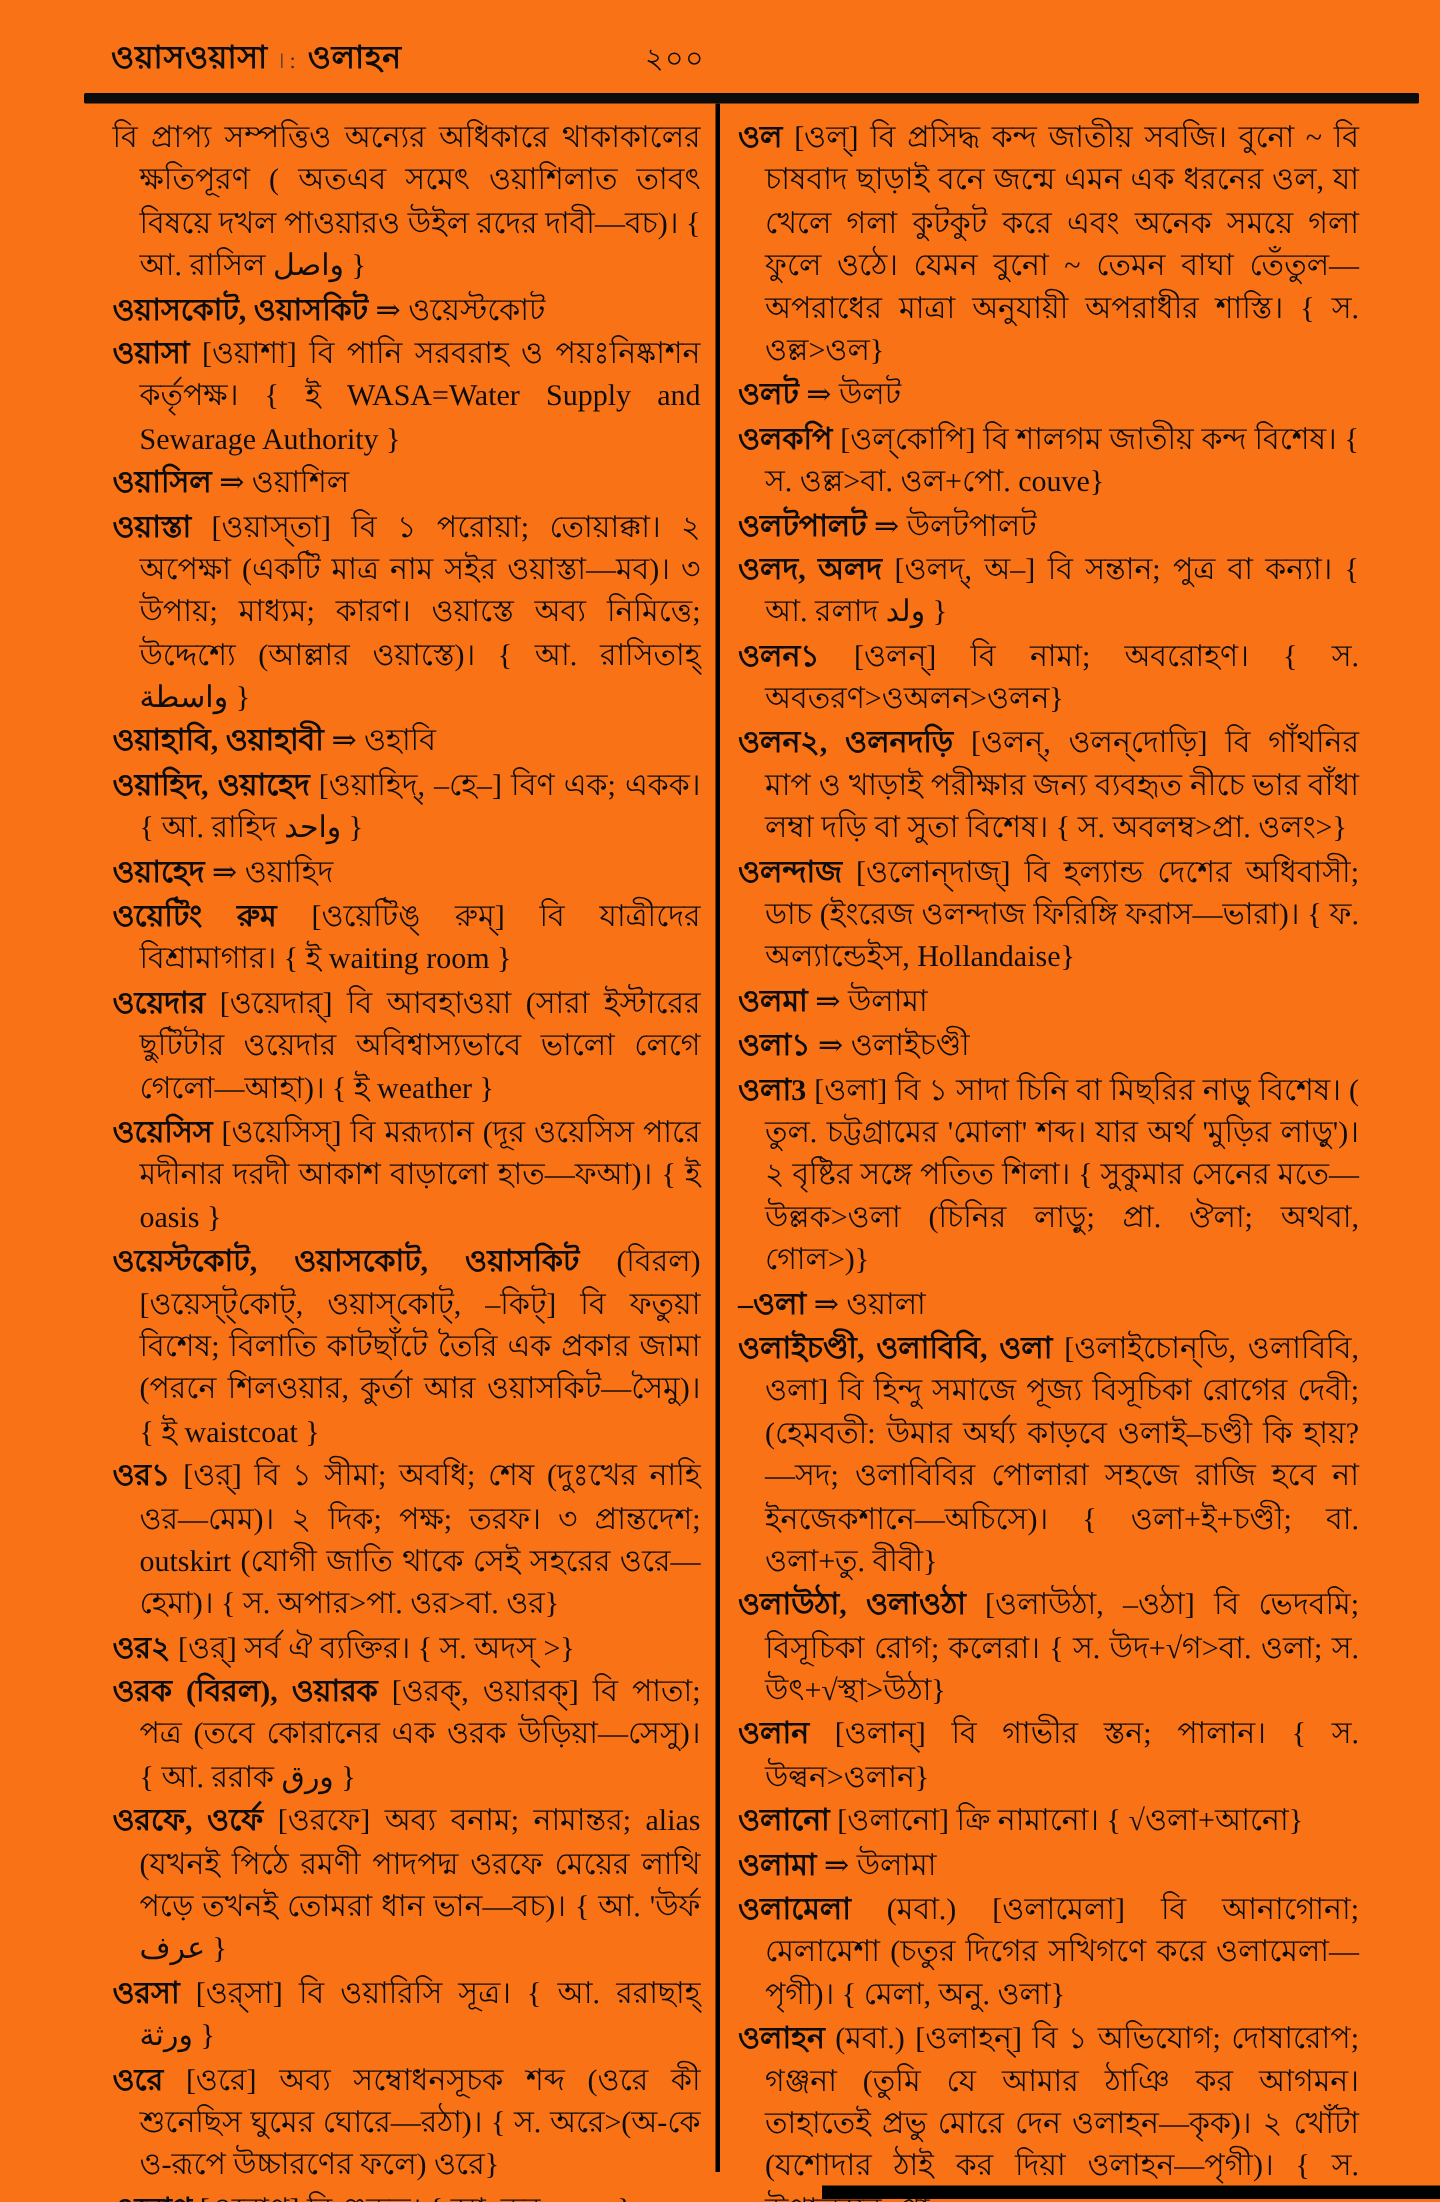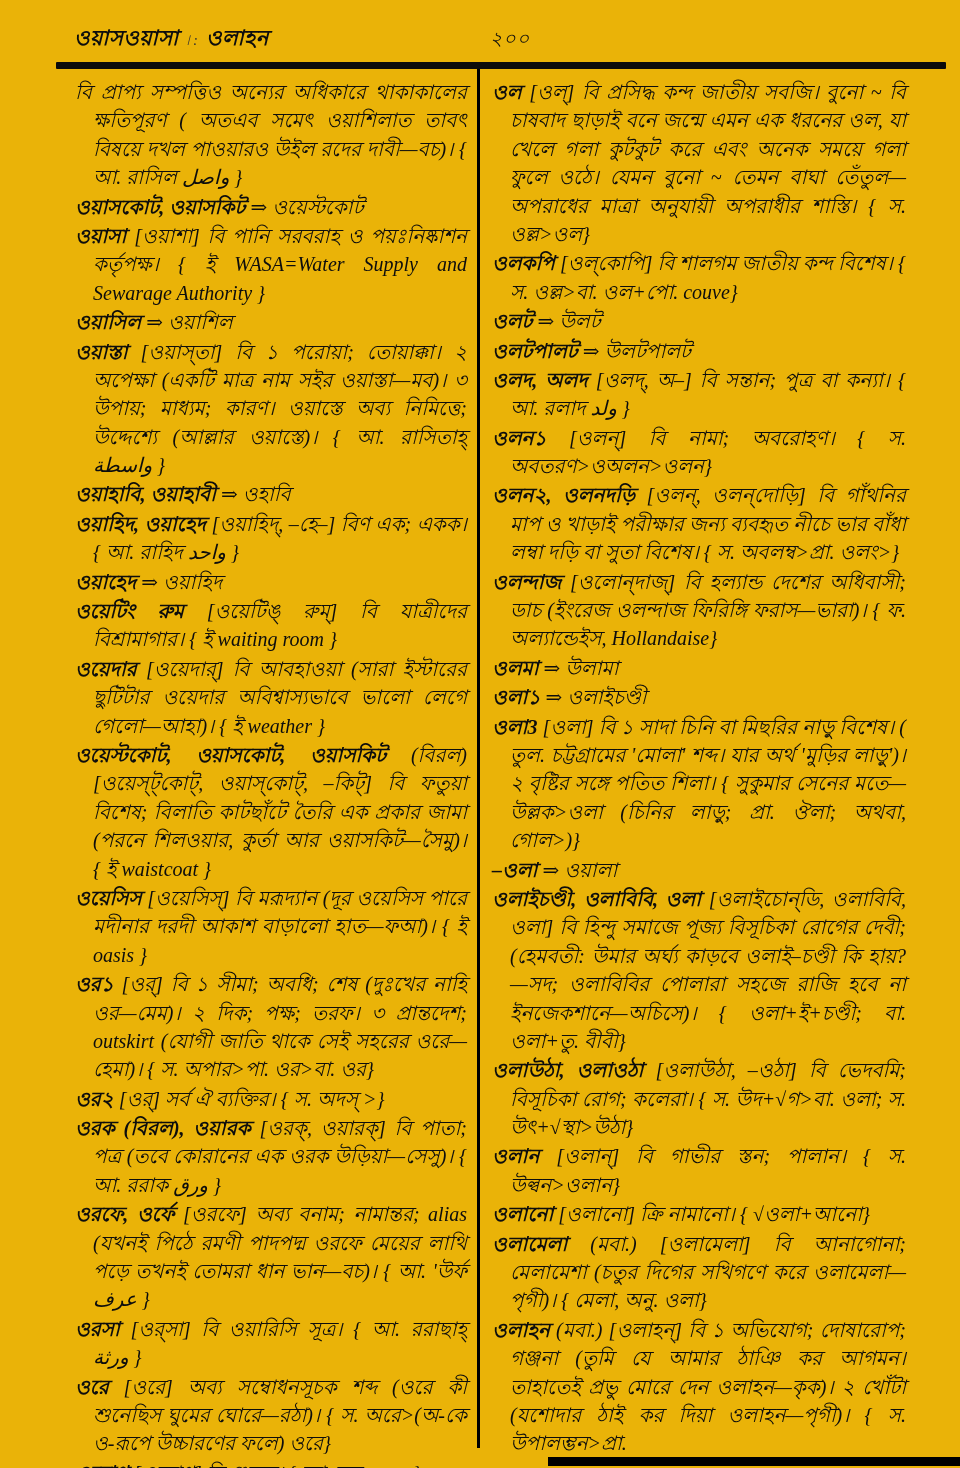--- a/index.html
+++ b/index.html
@@ -4,36 +4,35 @@
 <style>
   html,body { margin:0; padding:0; }
   body {
     width:960px; height:1468px;
     background:#e8e8e4;
     font-family:"Liberation Serif","DejaVu Serif",serif;
   }
   .page {
     position:relative;
     width:960px; height:1468px;
-    background:#eab308;
+    background:#f97316;
     color:#0d0d0d;
     overflow:hidden;
-    font-style:italic;
   }
   .running-header {
     position:absolute; top:22px; left:74px; right:60px;
     height:34px;
     font-size:21px;
     white-space:nowrap;
   }
   .hdr-words { font-weight:bold; letter-spacing:0.5px; }
   .hdr-sep { font-weight:normal; font-size:15px; color:#333; padding:0 8px; }
   .page-number {
     position:absolute; top:24px; left:430px; width:100px;
-    text-align:right; font-size:19px; letter-spacing:1px;
+    text-align:left; font-size:19px; letter-spacing:1px;
   }
   .header-rule {
     position:absolute; top:62px; left:56px; width:890px; height:7px;
     background:#0b0b0b;
     border-radius:1px;
   }
   .column-divider {
     position:absolute; top:69px; left:477px; width:3px; height:1379px;
     background:#000;
   }
@@ -72,50 +71,51 @@
       <div class="entry"><span>বি প্রাপ্য সম্পত্তিও অন্যের অধিকারে থাকাকালের ক্ষতিপূরণ ( অতএব সমেৎ ওয়াশিলাত তাবৎ বিষয়ে দখল পাওয়ারও উইল রদের দাবী—বচ)। { আ. রাসিল واصل }</span></div>
       <div class="entry"><span class="head">ওয়াসকোট, ওয়াসকিট</span> <span>⇒ ওয়েস্টকোট</span></div>
       <div class="entry"><span class="head">ওয়াসা</span> <span>[ওয়াশা] বি পানি সরবরাহ ও পয়ঃনিষ্কাশন কর্তৃপক্ষ। { ই WASA=Water Supply and Sewarage Authority }</span></div>
       <div class="entry"><span class="head">ওয়াসিল</span> <span>⇒ ওয়াশিল</span></div>
       <div class="entry"><span class="head">ওয়াস্তা</span> <span>[ওয়াস্‌তা] বি ১ পরোয়া; তোয়াক্কা। ২ অপেক্ষা (একটি মাত্র নাম সইর ওয়াস্তা—মব)। ৩ উপায়; মাধ্যম; কারণ। ওয়াস্তে অব্য নিমিত্তে; উদ্দেশ্যে (আল্লার ওয়াস্তে)। { আ. রাসিতাহ্ واسطة }</span></div>
       <div class="entry"><span class="head">ওয়াহাবি, ওয়াহাবী</span> <span>⇒ ওহাবি</span></div>
       <div class="entry"><span class="head">ওয়াহিদ, ওয়াহেদ</span> <span>[ওয়াহিদ্, –হে–] বিণ এক; একক। { আ. রাহিদ واحد }</span></div>
       <div class="entry"><span class="head">ওয়াহেদ</span> <span>⇒ ওয়াহিদ</span></div>
       <div class="entry"><span class="head">ওয়েটিং রুম</span> <span>[ওয়েটিঙ্ রুম্] বি যাত্রীদের বিশ্রামাগার। { ই waiting room }</span></div>
       <div class="entry"><span class="head">ওয়েদার</span> <span>[ওয়েদার্] বি আবহাওয়া (সারা ইস্টারের ছুটিটার ওয়েদার অবিশ্বাস্যভাবে ভালো লেগে গেলো—আহা)। { ই weather }</span></div>
+      <div class="entry"><span class="head">ওয়েসিস</span> <span>[ওয়েসিস্] বি মরূদ্যান (দূর ওয়েসিস পারে মদীনার দরদী আকাশ বাড়ালো হাত—ফআ)। { ই oasis }</span></div>
       <div class="entry"><span class="head">ওয়েস্টকোট, ওয়াসকোট, ওয়াসকিট</span> <span>(বিরল) [ওয়েস্ট্‌কোট্, ওয়াস্‌কোট্, –কিট্] বি ফতুয়া বিশেষ; বিলাতি কাটছাঁটে তৈরি এক প্রকার জামা (পরনে শিলওয়ার, কুর্তা আর ওয়াসকিট—সৈমু)। { ই waistcoat }</span></div>
-      <div class="entry"><span class="head">ওয়েসিস</span> <span>[ওয়েসিস্] বি মরূদ্যান (দূর ওয়েসিস পারে মদীনার দরদী আকাশ বাড়ালো হাত—ফআ)। { ই oasis }</span></div>
       <div class="entry"><span class="head">ওর১</span> <span>[ওর্] বি ১ সীমা; অবধি; শেষ (দুঃখের নাহি ওর—মেম)। ২ দিক; পক্ষ; তরফ। ৩ প্রান্তদেশ; outskirt (যোগী জাতি থাকে সেই সহরের ওরে—হেমা)। { স. অপার&gt;পা. ওর&gt;বা. ওর}</span></div>
       <div class="entry"><span class="head">ওর২</span> <span>[ওর্] সর্ব ঐ ব্যক্তির। { স. অদস্ &gt;}</span></div>
       <div class="entry"><span class="head">ওরক (বিরল), ওয়ারক</span> <span>[ওরক্, ওয়ারক্] বি পাতা; পত্র (তবে কোরানের এক ওরক উড়িয়া—সেসু)। { আ. ররাক ورق }</span></div>
       <div class="entry"><span class="head">ওরফে, ওর্ফে</span> <span>[ওরফে] অব্য বনাম; নামান্তর; alias (যখনই পিঠে রমণী পাদপদ্ম ওরফে মেয়ের লাথি পড়ে তখনই তোমরা ধান ভান—বচ)। { আ. 'উর্ফ عرف }</span></div>
       <div class="entry"><span class="head">ওরসা</span> <span>[ওর্‌সা] বি ওয়ারিসি সূত্র। { আ. ররাছাহ্ ورثة }</span></div>
       <div class="entry"><span class="head">ওরে</span> <span>[ওরে] অব্য সম্বোধনসূচক শব্দ (ওরে কী শুনেছিস ঘুমের ঘোরে—রঠা)। { স. অরে&gt;(অ-কে ও-রূপে উচ্চারণের ফলে) ওরে}</span></div>
       <div class="entry"><span class="head">ওরোপ</span> <span>[ওরোপ্] বি গুরুত্ব। { আ. রুব رعب }</span></div>
       <div class="entry"><span class="head">ওর্ফে</span> <span>⇒ ওরফে</span></div>
     </div>
 
   <div class="column-divider"></div>
 
   <div class="col col-right">
       <div class="entry"><span class="head">ওল</span> <span>[ওল্] বি প্রসিদ্ধ কন্দ জাতীয় সবজি। বুনো ~ বি চাষবাদ ছাড়াই বনে জন্মে এমন এক ধরনের ওল, যা খেলে গলা কুটকুট করে এবং অনেক সময়ে গলা ফুলে ওঠে। যেমন বুনো ~ তেমন বাঘা তেঁতুল—অপরাধের মাত্রা অনুযায়ী অপরাধীর শাস্তি। { স. ওল্ল&gt;ওল}</span></div>
+      <div class="entry"><span class="head">ওলট</span> <span>⇒ উলট</span></div>
       <div class="entry"><span class="head">ওলকপি</span> <span>[ওল্‌কোপি] বি শালগম জাতীয় কন্দ বিশেষ। { স. ওল্ল&gt;বা. ওল+পো. couve}</span></div>
-      <div class="entry"><span class="head">ওলট</span> <span>⇒ উলট</span></div>
       <div class="entry"><span class="head">ওলটপালট</span> <span>⇒ উলটপালট</span></div>
       <div class="entry"><span class="head">ওলদ, অলদ</span> <span>[ওলদ্, অ–] বি সন্তান; পুত্র বা কন্যা। { আ. রলাদ ولد }</span></div>
       <div class="entry"><span class="head">ওলন১</span> <span>[ওলন্] বি নামা; অবরোহণ। { স. অবতরণ&gt;ওঅলন&gt;ওলন}</span></div>
       <div class="entry"><span class="head">ওলন২, ওলনদড়ি</span> <span>[ওলন্, ওলন্‌দোড়ি] বি গাঁথনির মাপ ও খাড়াই পরীক্ষার জন্য ব্যবহৃত নীচে ভার বাঁধা লম্বা দড়ি বা সুতা বিশেষ। { স. অবলম্ব&gt;প্রা. ওলং&gt;}</span></div>
       <div class="entry"><span class="head">ওলন্দাজ</span> <span>[ওলোন্‌দাজ্] বি হল্যান্ড দেশের অধিবাসী; ডাচ (ইংরেজ ওলন্দাজ ফিরিঙ্গি ফরাস—ভারা)। { ফ. অল্যান্ডেইস, Hollandaise}</span></div>
       <div class="entry"><span class="head">ওলমা</span> <span>⇒ উলামা</span></div>
       <div class="entry"><span class="head">ওলা১</span> <span>⇒ ওলাইচণ্ডী</span></div>
       <div class="entry"><span class="head">ওলা3</span> <span>[ওলা] বি ১ সাদা চিনি বা মিছরির নাড়ু বিশেষ। ( তুল. চট্টগ্রামের 'মোলা' শব্দ। যার অর্থ 'মুড়ির লাড়ু')। ২ বৃষ্টির সঙ্গে পতিত শিলা। { সুকুমার সেনের মতে— উল্লক&gt;ওলা (চিনির লাড়ু; প্রা. ঔলা; অথবা, গোল&gt;)}</span></div>
       <div class="entry"><span class="head">–ওলা</span> <span>⇒ ওয়ালা</span></div>
       <div class="entry"><span class="head">ওলাইচণ্ডী, ওলাবিবি, ওলা</span> <span>[ওলাইচোন্‌ডি, ওলাবিবি, ওলা] বি হিন্দু সমাজে পূজ্য বিসূচিকা রোগের দেবী; (হেমবতী: উমার অর্ঘ্য কাড়বে ওলাই–চণ্ডী কি হায়?—সদ; ওলাবিবির পোলারা সহজে রাজি হবে না ইনজেকশানে—অচিসে)। { ওলা+ই+চণ্ডী; বা. ওলা+তু. বীবী}</span></div>
       <div class="entry"><span class="head">ওলাউঠা, ওলাওঠা</span> <span>[ওলাউঠা, –ওঠা] বি ভেদবমি; বিসূচিকা রোগ; কলেরা। { স. উদ+√গ&gt;বা. ওলা; স. উৎ+√স্থা&gt;উঠা}</span></div>
       <div class="entry"><span class="head">ওলান</span> <span>[ওলান্] বি গাভীর স্তন; পালান। { স. উল্বন&gt;ওলান}</span></div>
       <div class="entry"><span class="head">ওলানো</span> <span>[ওলানো] ক্রি নামানো। { √ওলা+আনো}</span></div>
+      <div class="entry"><span class="head">ওলামা</span> <span>⇒ উলামা</span></div>
       <div class="entry"><span class="head">ওলামেলা</span> <span>(মবা.) [ওলামেলা] বি আনাগোনা; মেলামেশা (চতুর দিগের সখিগণে করে ওলামেলা—পৃগী)। { মেলা, অনু. ওলা}</span></div>
       <div class="entry"><span class="head">ওলাহন</span> <span>(মবা.) [ওলাহন্] বি ১ অভিযোগ; দোষারোপ; গঞ্জনা (তুমি যে আমার ঠাঞি কর আগমন। তাহাতেই প্রভু মোরে দেন ওলাহন—কৃক)। ২ খোঁটা (যশোদার ঠাই কর দিয়া ওলাহন—পৃগী)। { স. উপালম্ভন&gt;প্রা.</span></div>
     </div>
 
   <div class="scan-artifact-bar"></div>
 
 </div>
 
 </body></html>

